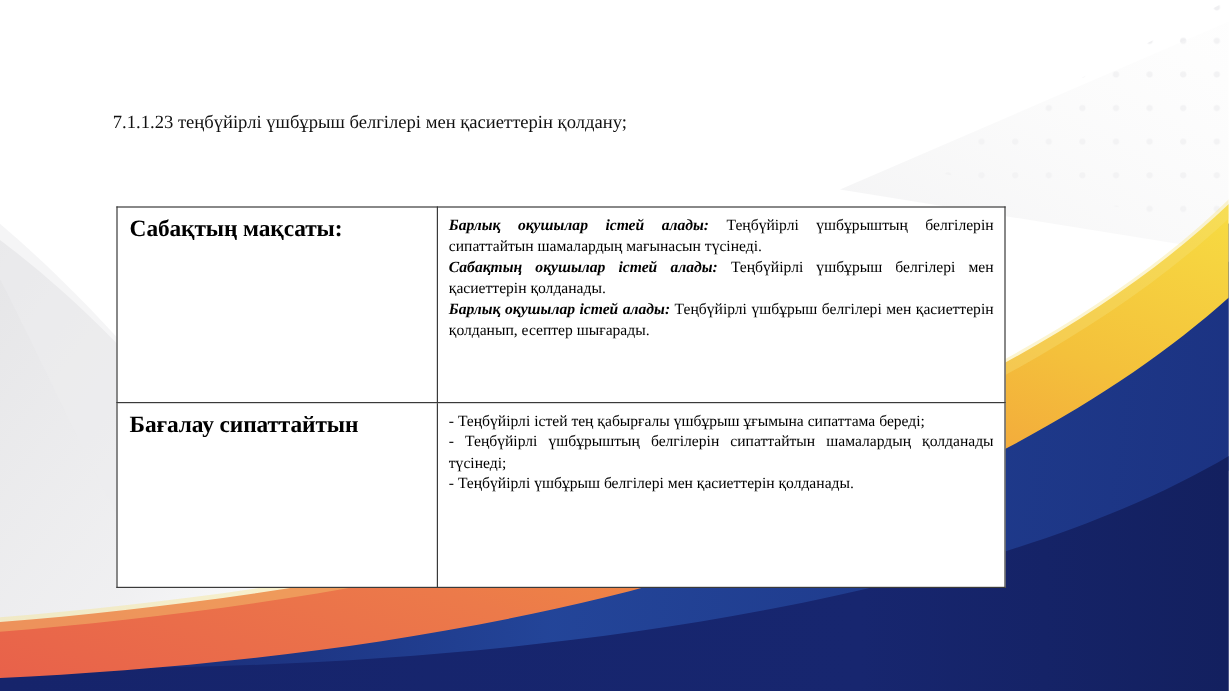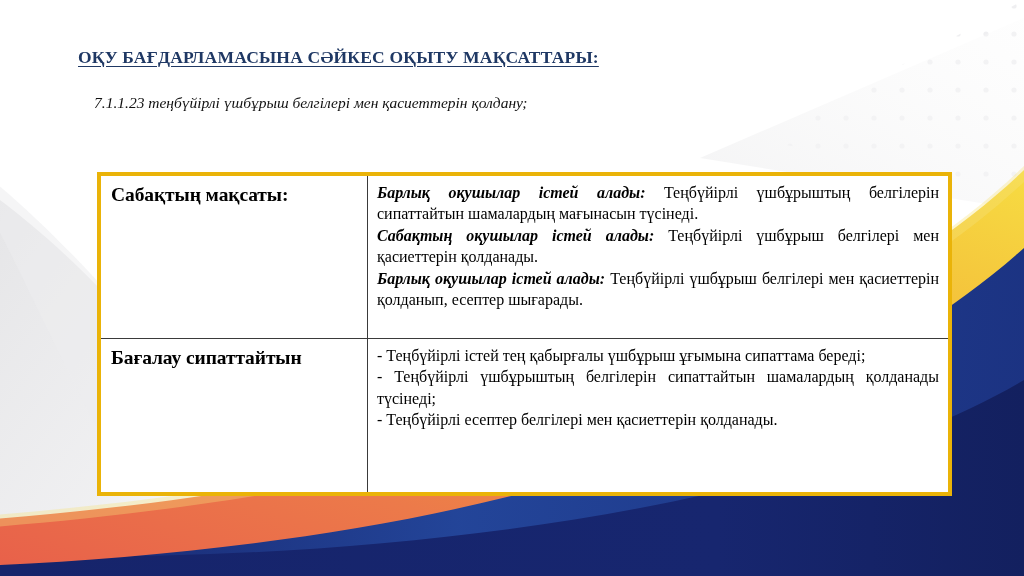--- a/index.html
+++ b/index.html
@@ -53,51 +53,50 @@
     position: absolute;
     left: 84px;
     top: 92px;
     width: 700px;
     font-size: 15.5px;
     line-height: 1.42;
     color: #111111;
   }
   .objectives .obj-line {
     white-space: nowrap;
-    font-style: italic;
   }
   .objectives .obj-line.first { padding-left: 10px; }
 
   
   .lesson-table {
     position: absolute;
     left: 97px;
     top: 172px;
-    width: 855px;
+    width: 741px;
     border-collapse: collapse;
     table-layout: fixed;
     background: #ffffff;
-    border: 4px solid #eab308;
+    border: 1px solid #eab308;
   }
   .lesson-table td {
     border: 1px solid #3a3a3a;
     vertical-align: top;
     padding: 6px 8px 8px 8px;
   }
   .lesson-table td.label-cell {
     width: 248px;
     font-size: 19.5px;
     font-weight: bold;
     line-height: 1.24;
     letter-spacing: -0.1px;
     padding-top: 7px;
     padding-left: 10px;
   }
   .lesson-table td.body-cell {
-    font-size: 16px;
+    font-size: 13px;
     line-height: 1.34;
     text-align: justify;
     text-justify: inter-word;
     padding-left: 9px;
     padding-right: 9px;
   }
   .lesson-table tr.row-aim td { height: 147px; }
   .lesson-table tr.row-criteria td { height: 138px; }
 
   .lead-in {
@@ -178,21 +177,20 @@
 
     <path d="M -20 520 C 160 506, 370 478, 572 414 C 776 349, 930 260, 1024 170
              L 1024 248 C 928 334, 782 416, 584 476 C 384 536, 160 558, -20 566 Z" fill="url(#gradSalmonYellow)"></path>
 
     <path d="M -20 516 C 160 502, 372 474, 574 410 C 778 345, 932 256, 1024 166
              L 1024 182 C 930 270, 778 358, 576 422 C 372 486, 160 514, -20 528 Z" fill="#F7E17A" opacity="0.35"></path>
   </svg>
 
   <div id="content">
 
-    <div class="slide-title">ОҚУ БАҒДАРЛАМАСЫНА СӘЙКЕС ОҚЫТУ МАҚСАТТАРЫ:</div>
 
     <div class="objectives">
       <div class="obj-line first">7.1.1.23 теңбүйірлі үшбұрыш белгілері мен қасиеттерін қолдану;</div>
     </div>
 
     <table class="lesson-table">
       <tbody>
         <tr class="row-aim">
           <td class="label-cell">Сабақтың мақсаты:</td>
           <td class="body-cell">
@@ -205,20 +203,20 @@
             <p class="body-para">
               <span class="lead-in">Барлық оқушылар істей алады:</span><span> Теңбүйірлі үшбұрыш белгілері мен қасиеттерін қолданып, есептер шығарады.</span>
             </p>
           </td>
         </tr>
         <tr class="row-criteria">
           <td class="label-cell">Бағалау сипаттайтын</td>
           <td class="body-cell">
             <p class="crit-item">-  Теңбүйірлі істей тең қабырғалы үшбұрыш ұғымына сипаттама береді;</p>
             <p class="crit-item">-  Теңбүйірлі үшбұрыштың белгілерін сипаттайтын шамалардың қолданады түсінеді;</p>
-            <p class="crit-item">-  Теңбүйірлі есептер белгілері мен қасиеттерін қолданады.</p>
+            <p class="crit-item">-  Теңбүйірлі үшбұрыш белгілері мен қасиеттерін қолданады.</p>
           </td>
         </tr>
       </tbody>
     </table>
 
   </div>
 </div>
 
 </body></html>

